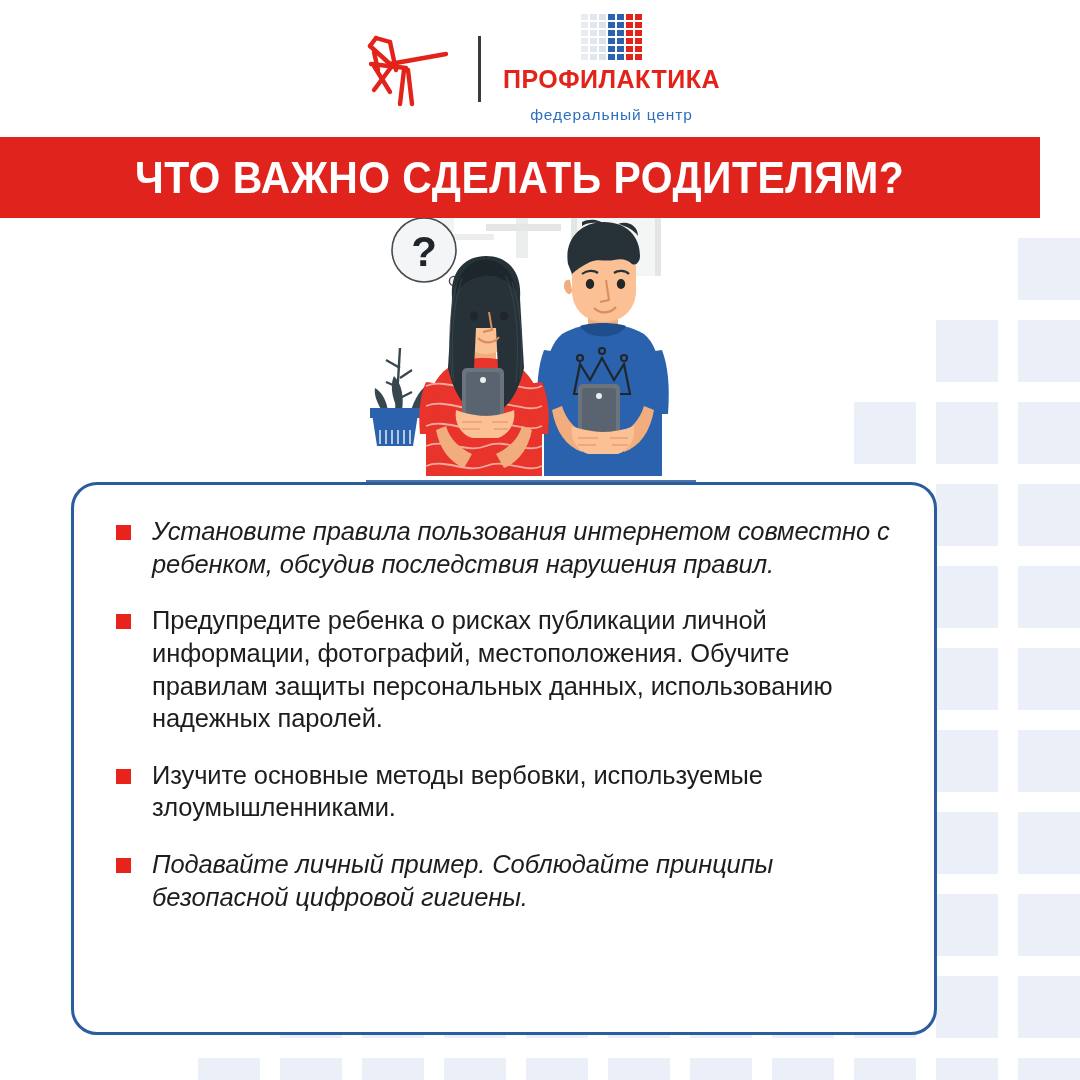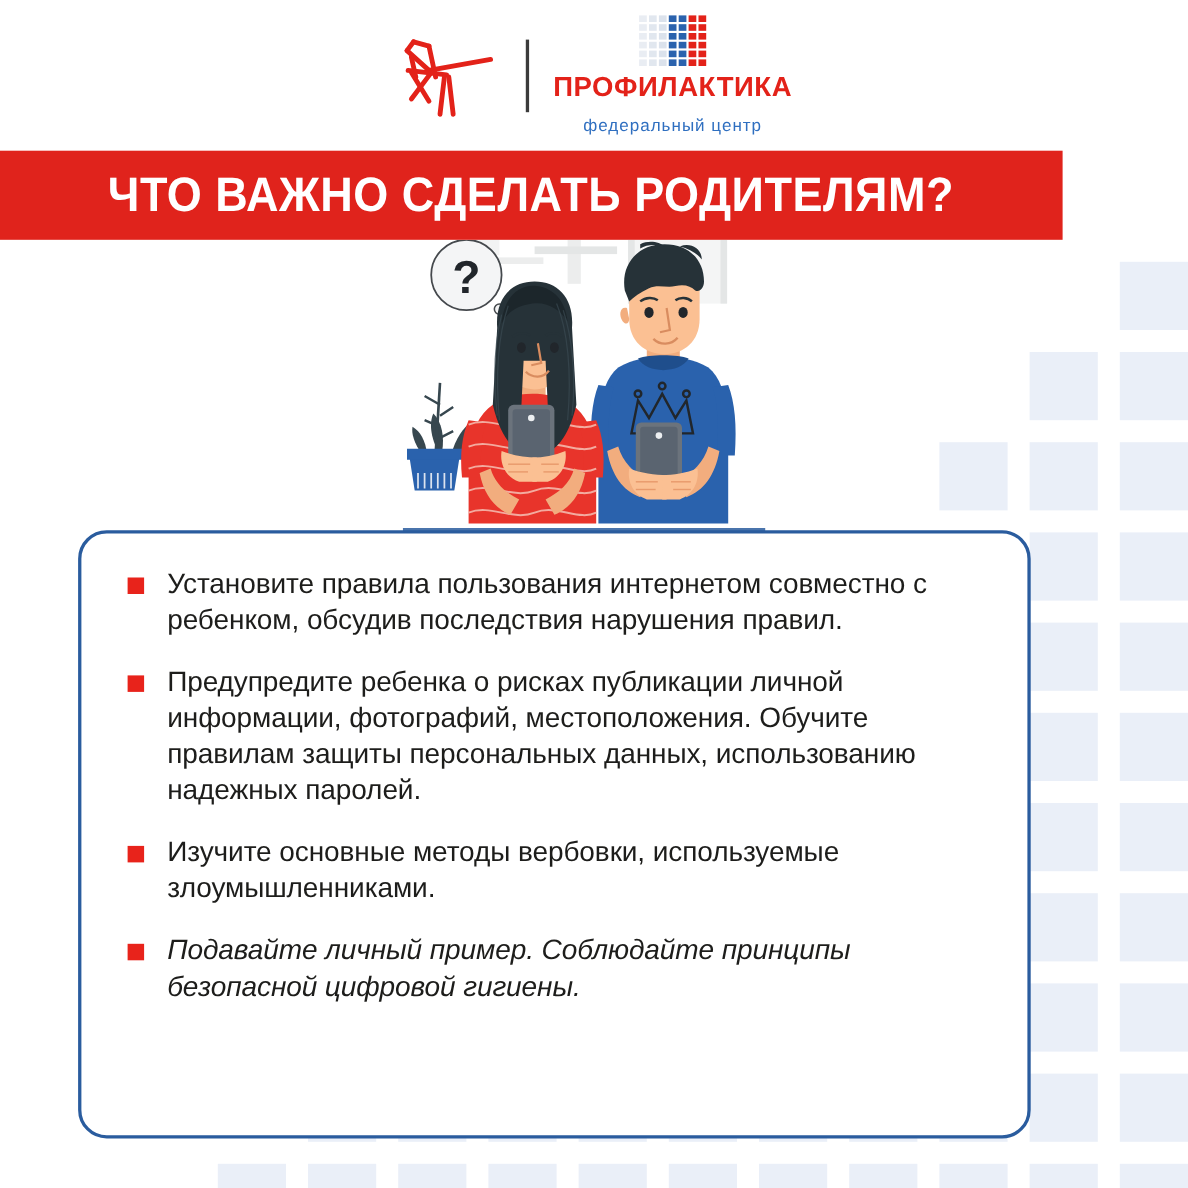--- a/index.html
+++ b/index.html
@@ -34,21 +34,21 @@
     font-size:25px; font-weight:bold; letter-spacing:0.5px;
     color:#e32219; line-height:1;
   }
   .brand-sub {
     font-size:15.5px; color:#2f6fc0; letter-spacing:0.9px;
     margin-top:15px; line-height:1;
   }
 
   
   #headline-band {
-    position:absolute; left:0; top:137px; width:966px; height:81px;
+    position:absolute; left:0; top:137px; width:1040px; height:81px;
     background:#e0231c; z-index:3;
     display:flex; align-items:center; justify-content:center;
   }
   #headline-text {
     color:#ffffff; font-weight:bold; font-size:44px;
     letter-spacing:0.5px; white-space:nowrap;
     transform:scaleX(0.93); transform-origin:center;
   }
 
   
@@ -384,21 +384,21 @@
     </g>
 
     <rect x="0" y="262" width="330" height="4" fill="#2a5c9e" opacity="0.85"></rect>
   </svg>
 </div>
 
 <div id="bullet-card">
   <div class="bullet-list">
       <div class="bullet-row">
         <span class="bullet-mark" style="background: rgb(232, 35, 27);"></span>
-        <span class="bullet-text" style="color: rgb(29, 29, 27);">Установите правила пользования интернетом совместно с ребенком, обсудив последствия нарушения правил.</span>
+        <span class="bullet-text" style="color: rgb(29, 29, 27); font-style: italic;">Установите правила пользования интернетом совместно с ребенком, обсудив последствия нарушения правил.</span>
       </div>
       <div class="bullet-row">
         <span class="bullet-mark" style="background: rgb(232, 35, 27);"></span>
         <span class="bullet-text" style="color: rgb(29, 29, 27);">Предупредите ребенка о рисках публикации личной информации, фотографий, местоположения. Обучите правилам защиты персональных данных, использованию надежных паролей.</span>
       </div>
       <div class="bullet-row">
         <span class="bullet-mark" style="background: rgb(232, 35, 27);"></span>
         <span class="bullet-text" style="color: rgb(29, 29, 27);">Изучите основные методы вербовки, используемые злоумышленниками.</span>
       </div>
       <div class="bullet-row">

